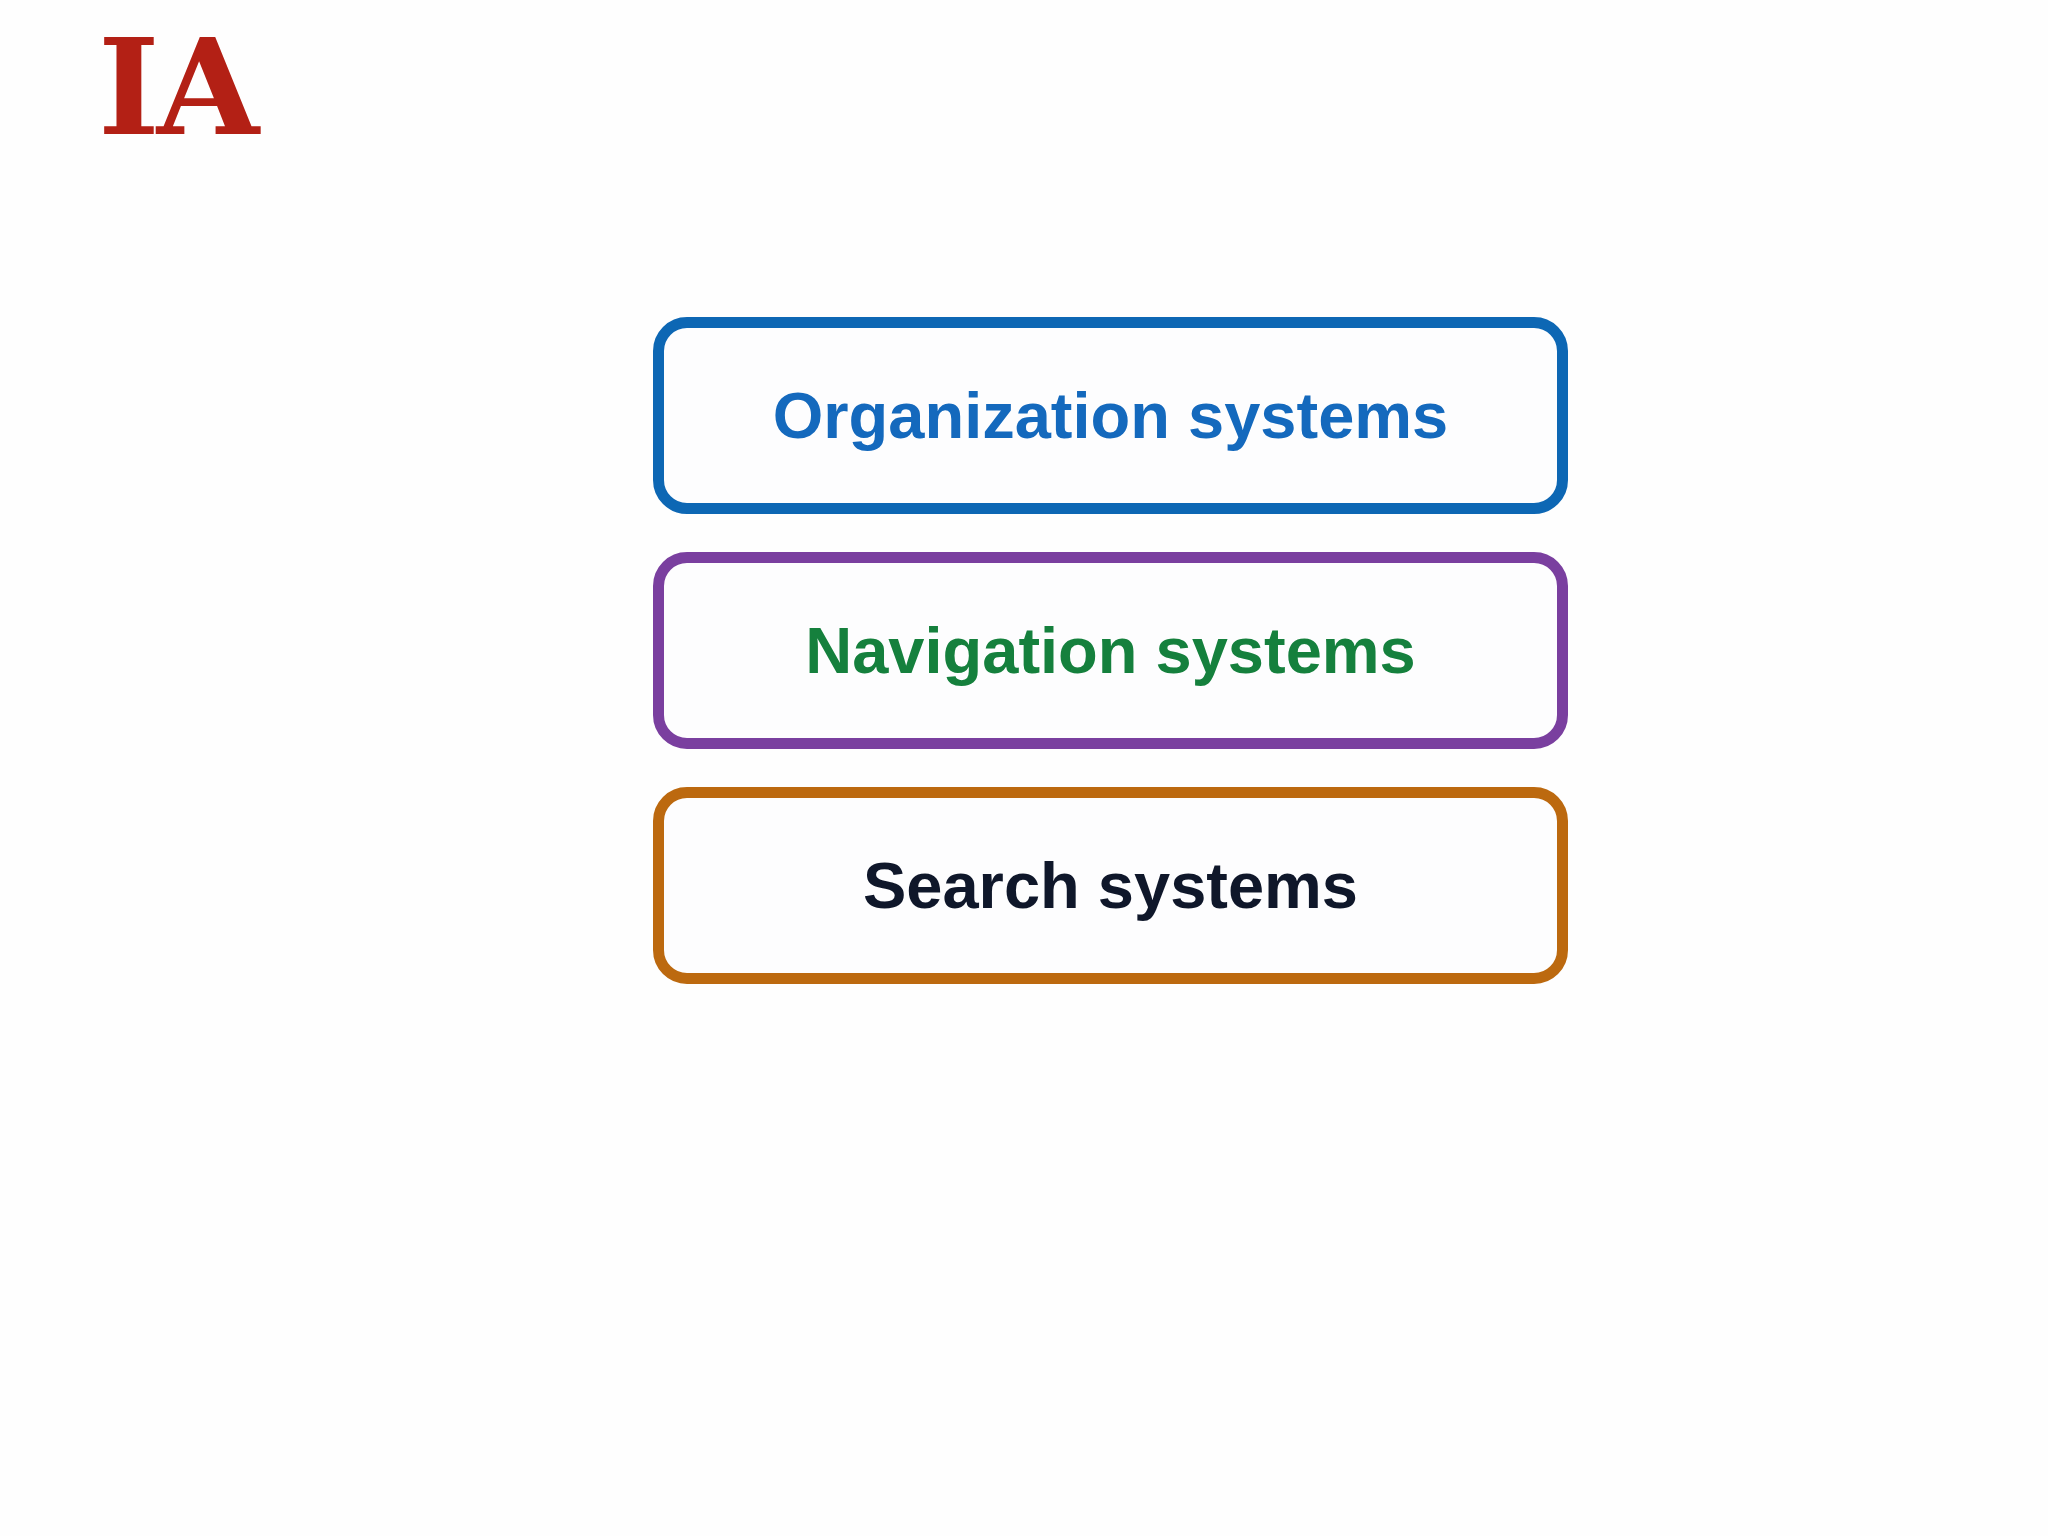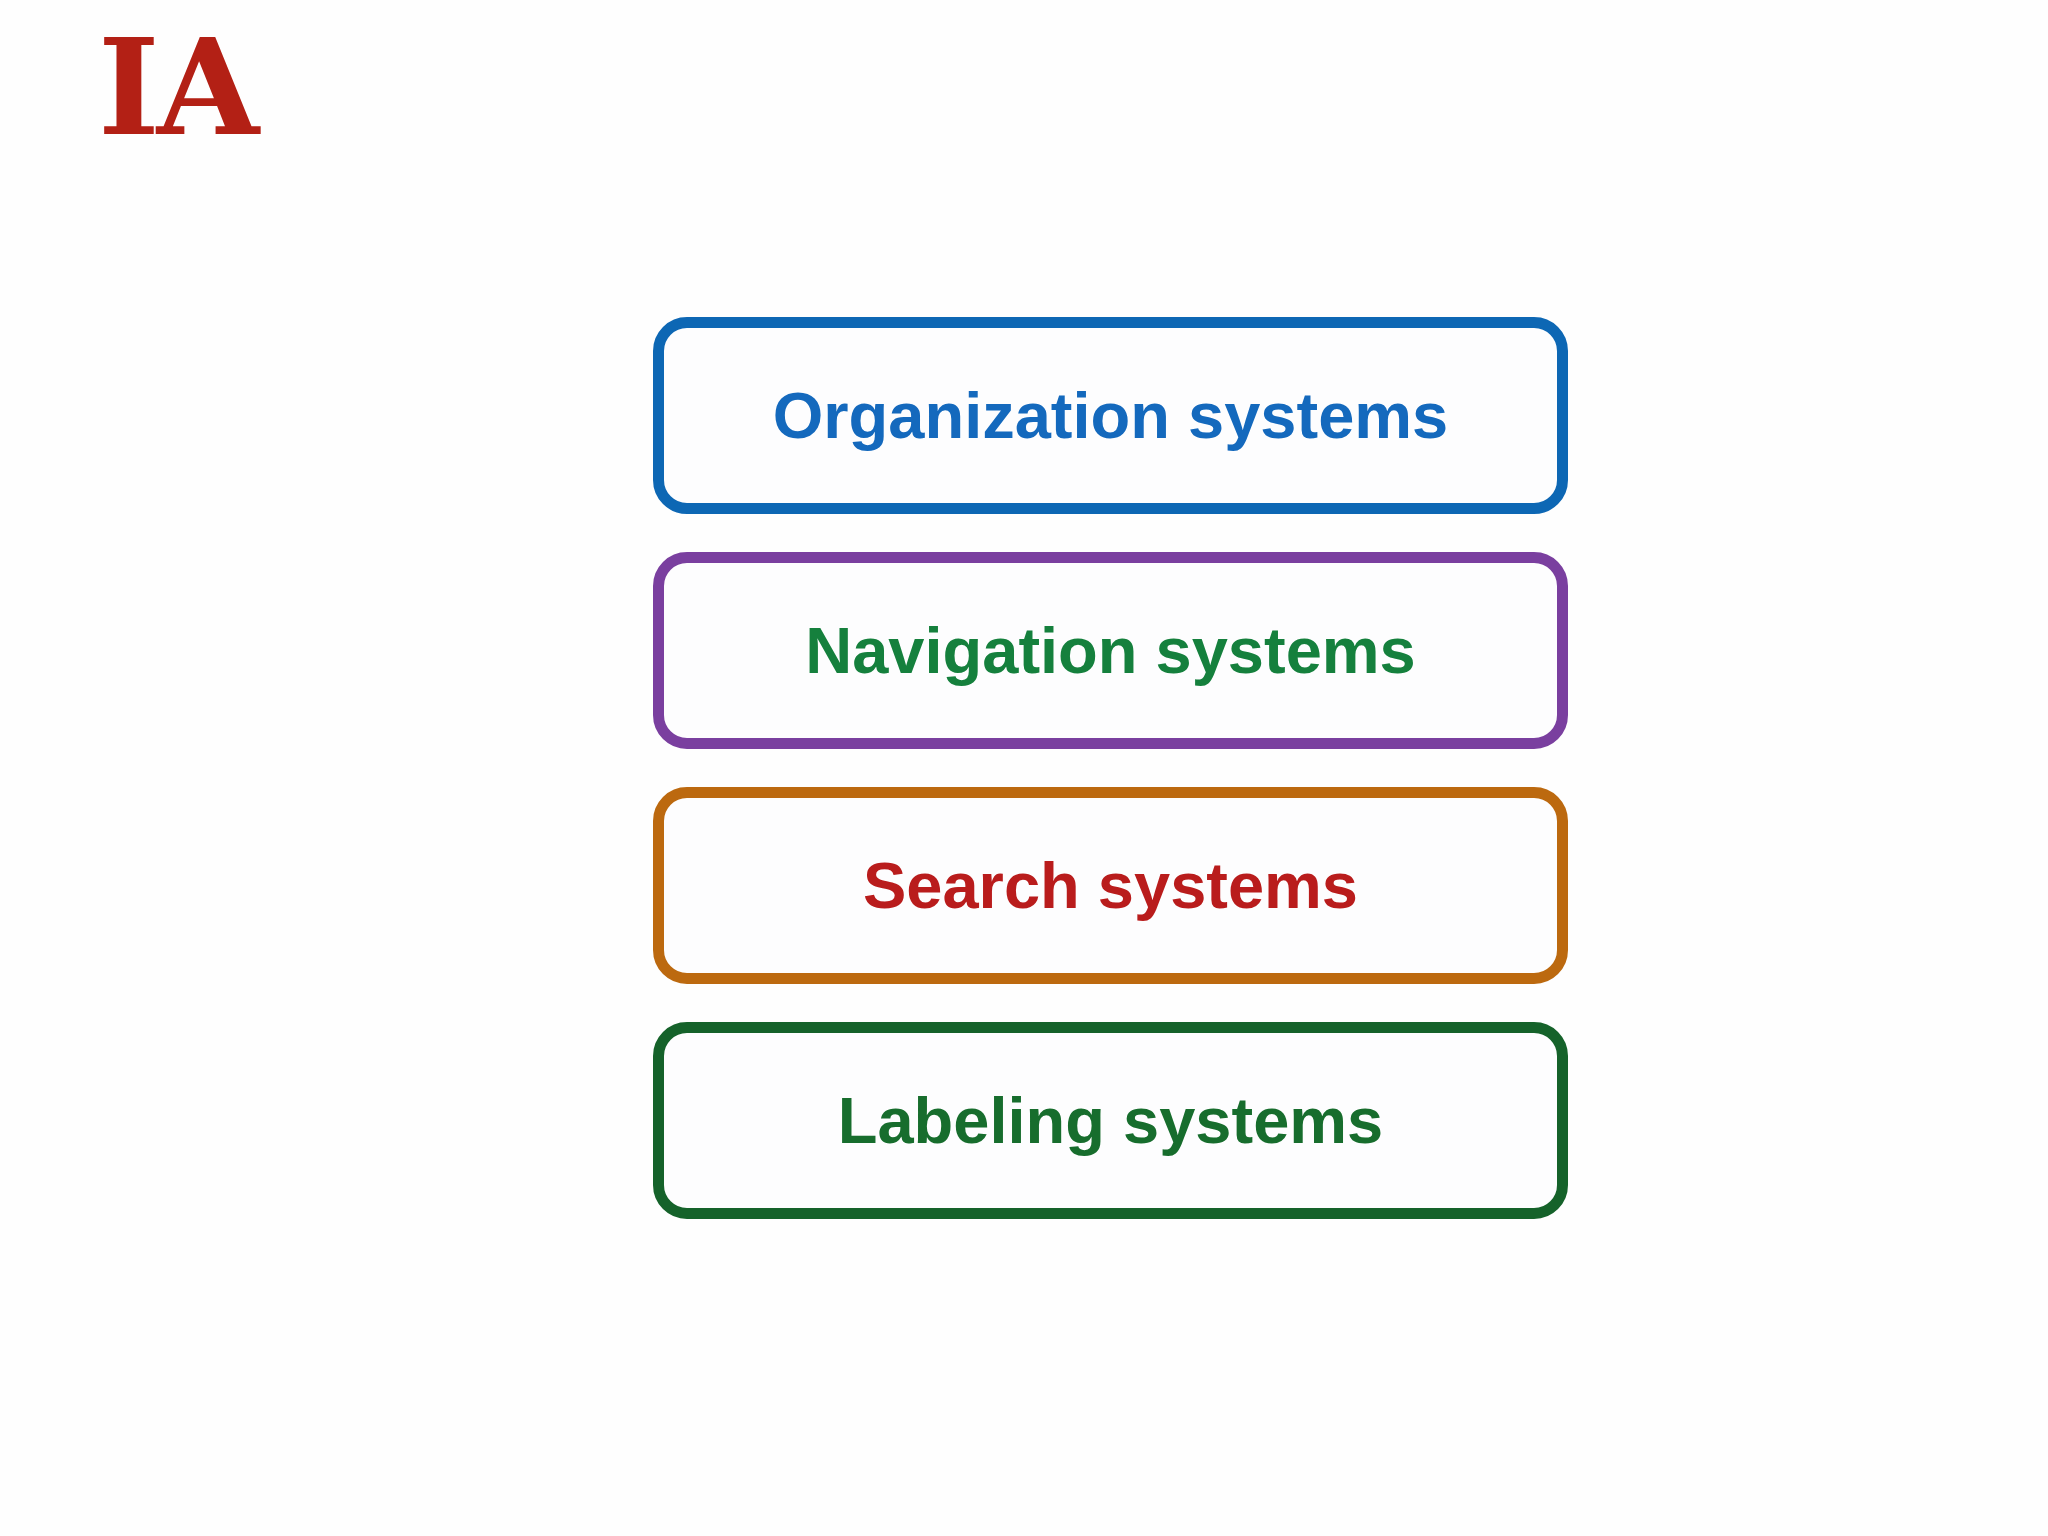--- a/index.html
+++ b/index.html
@@ -63,21 +63,18 @@
 
     <div class="box" style="border-color: rgb(13, 103, 180);">
       <span class="box-label" style="color: rgb(20, 105, 189);">Organization systems</span>
     </div>
 
     <div class="box" style="border-color: rgb(122, 63, 159);">
       <span class="box-label" style="color: #15803d;">Navigation systems</span>
     </div>
 
     <div class="box" style="border-color: rgb(188, 105, 15);">
-      <span class="box-label" style="color: #b91c1c;">Search systems</span>
+      <span class="box-label" style="color: #0f172a;">Search systems</span>
     </div>
 
-    <div class="box" style="border-color: rgb(21, 98, 42);">
-      <span class="box-label" style="color: rgb(23, 109, 45);">Labeling systems</span>
-    </div>
 
   </div>
 </div>
 
 </body></html>

